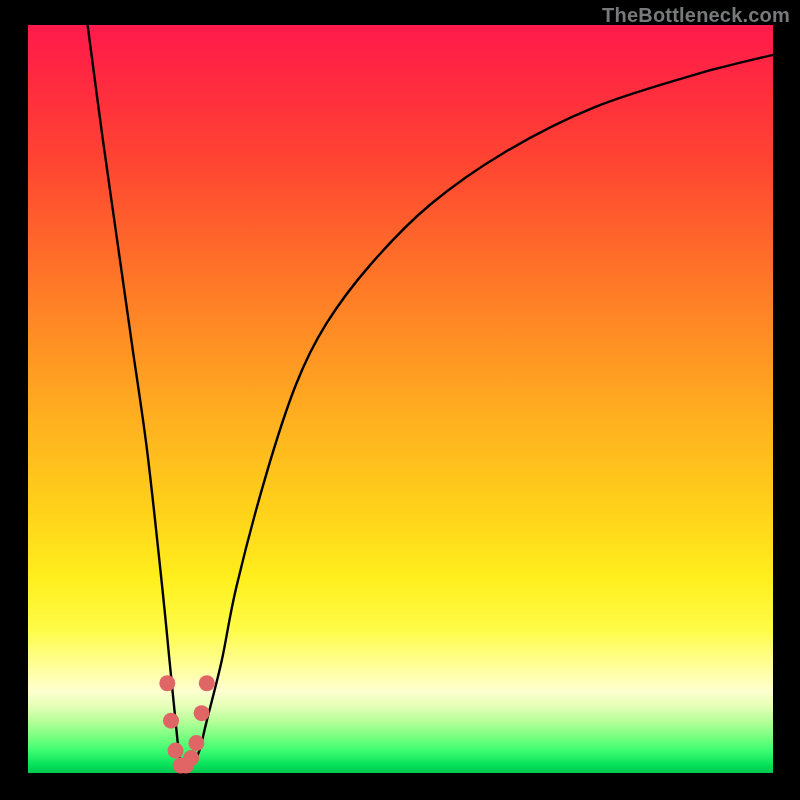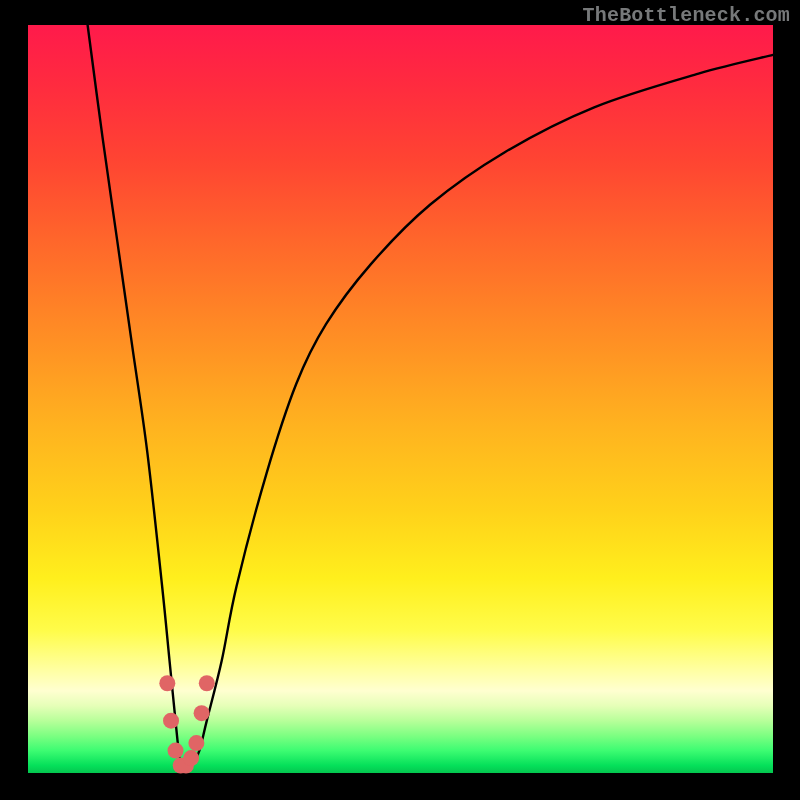--- a/index.html
+++ b/index.html
@@ -33,21 +33,21 @@
       #7dff82 95%,
       #3dfc72 97%,
       #05e05a 99%,
       #04c64f 100%
     );
   }
   .attribution {
     position: absolute;
     top: 4px;
     right: 10px;
-    font-family: Liberation Mono, monospace;
+    font-family: Liberation Sans, sans-serif;
     font-size: 20px;
     font-weight: 600;
     color: #77797a;
     letter-spacing: 0.2px;
   }
   svg.curve {
     position: absolute;
     left: 0;
     top: 0;
     width: 800px;

